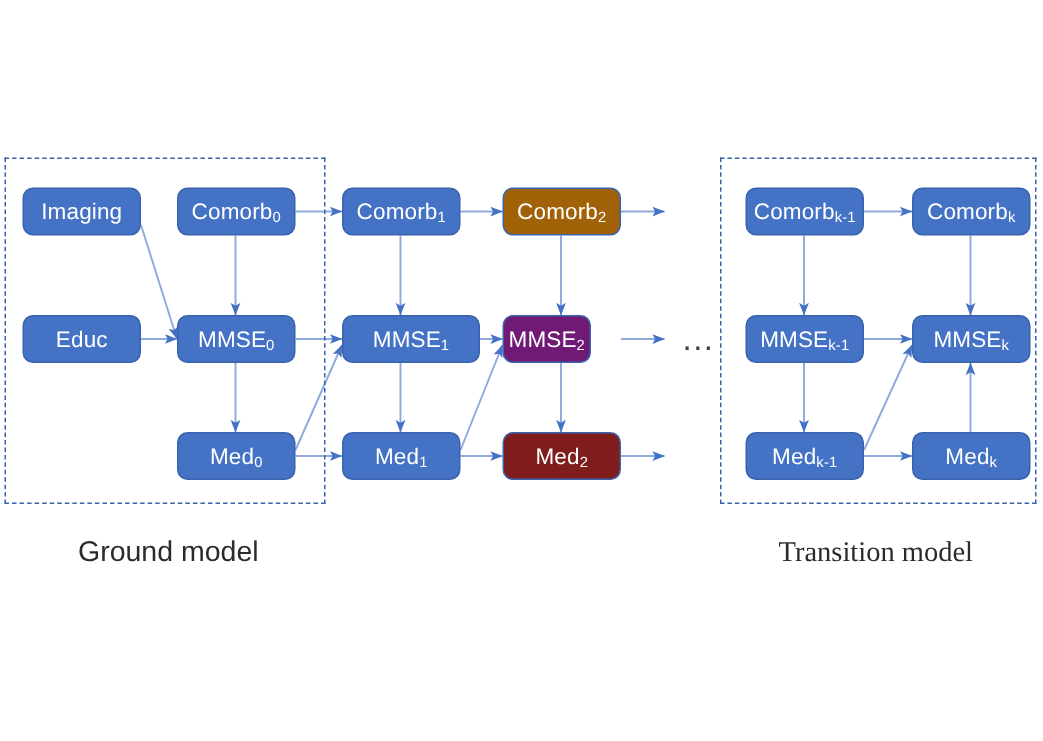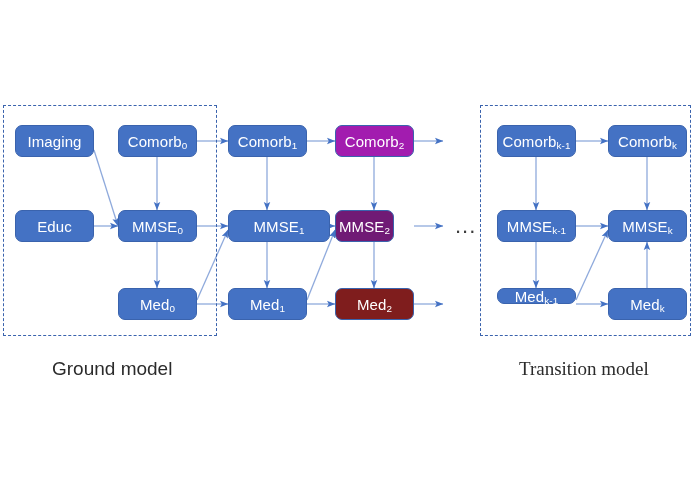--- a/index.html
+++ b/index.html
@@ -131,42 +131,42 @@
       </div>
       <div class="node" style="left: 118px; top: 210px; width: 79px; height: 32px; background: rgb(68, 114, 196);">
         <span class="lbl">MMSE<sub>0</sub></span>
       </div>
       <div class="node" style="left: 118px; top: 288px; width: 79px; height: 32px; background: rgb(68, 114, 196);">
         <span class="lbl">Med<sub>0</sub></span>
       </div>
       <div class="node" style="left: 228px; top: 125px; width: 79px; height: 32px; background: rgb(68, 114, 196);">
         <span class="lbl">Comorb<sub>1</sub></span>
       </div>
-      <div class="node" style="left: 228px; top: 210px; width: 102px; height: 32px; background: rgb(68, 114, 196);">
+      <div class="node" style="left: 228px; top: 210px; width: 92px; height: 32px; background: rgb(68, 114, 196);">
         <span class="lbl">MMSE<sub>1</sub></span>
       </div>
       <div class="node" style="left: 228px; top: 288px; width: 79px; height: 32px; background: rgb(68, 114, 196);">
         <span class="lbl">Med<sub>1</sub></span>
       </div>
-      <div class="node" style="left: 335px; top: 125px; width: 79px; height: 32px; background: #a21caf;">
+      <div class="node" style="left: 335px; top: 125px; width: 79px; height: 32px; background: #a16207;">
         <span class="lbl">Comorb<sub>2</sub></span>
       </div>
       <div class="node" style="left: 335px; top: 210px; width: 59px; height: 32px; background: #701a75;">
         <span class="lbl">MMSE<sub>2</sub></span>
       </div>
       <div class="node" style="left: 335px; top: 288px; width: 79px; height: 32px; background: #7f1d1d;">
         <span class="lbl">Med<sub>2</sub></span>
       </div>
       <div class="node" style="left: 497px; top: 125px; width: 79px; height: 32px; background: rgb(68, 114, 196);">
         <span class="lbl">Comorb<sub>k-1</sub></span>
       </div>
       <div class="node" style="left: 497px; top: 210px; width: 79px; height: 32px; background: rgb(68, 114, 196);">
         <span class="lbl">MMSE<sub>k-1</sub></span>
       </div>
-      <div class="node" style="left: 497px; top: 288px; width: 79px; height: 16px; background: rgb(68, 114, 196);">
+      <div class="node" style="left: 497px; top: 288px; width: 79px; height: 32px; background: rgb(68, 114, 196);">
         <span class="lbl">Med<sub>k-1</sub></span>
       </div>
       <div class="node" style="left: 608px; top: 125px; width: 79px; height: 32px; background: rgb(68, 114, 196);">
         <span class="lbl">Comorb<sub>k</sub></span>
       </div>
       <div class="node" style="left: 608px; top: 210px; width: 79px; height: 32px; background: rgb(68, 114, 196);">
         <span class="lbl">MMSE<sub>k</sub></span>
       </div>
       <div class="node" style="left: 608px; top: 288px; width: 79px; height: 32px; background: rgb(68, 114, 196);">
         <span class="lbl">Med<sub>k</sub></span>

